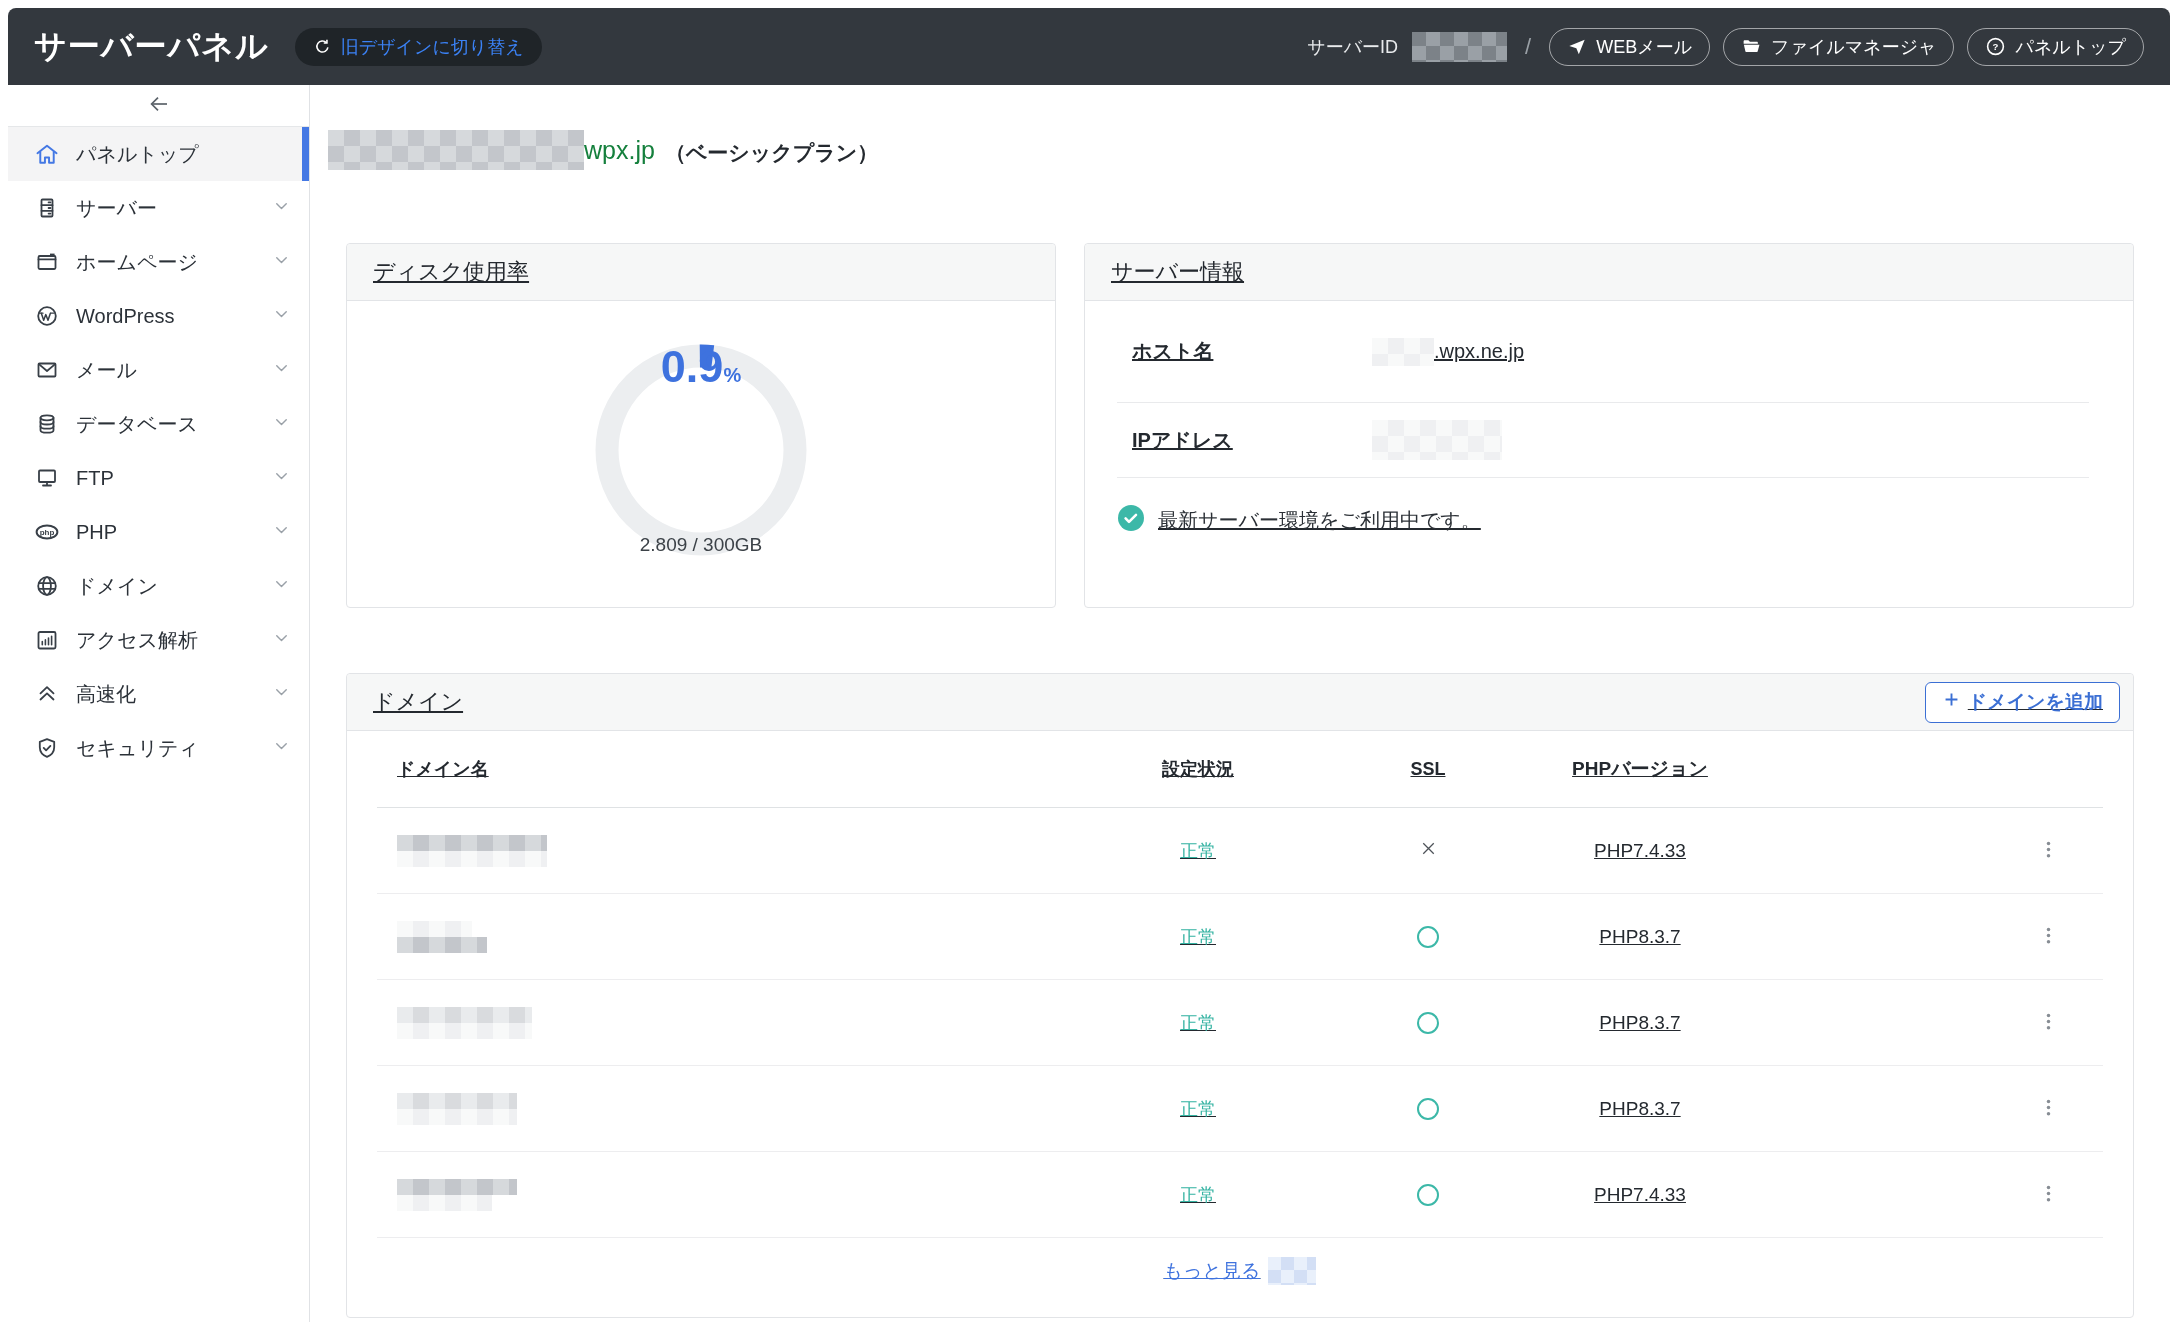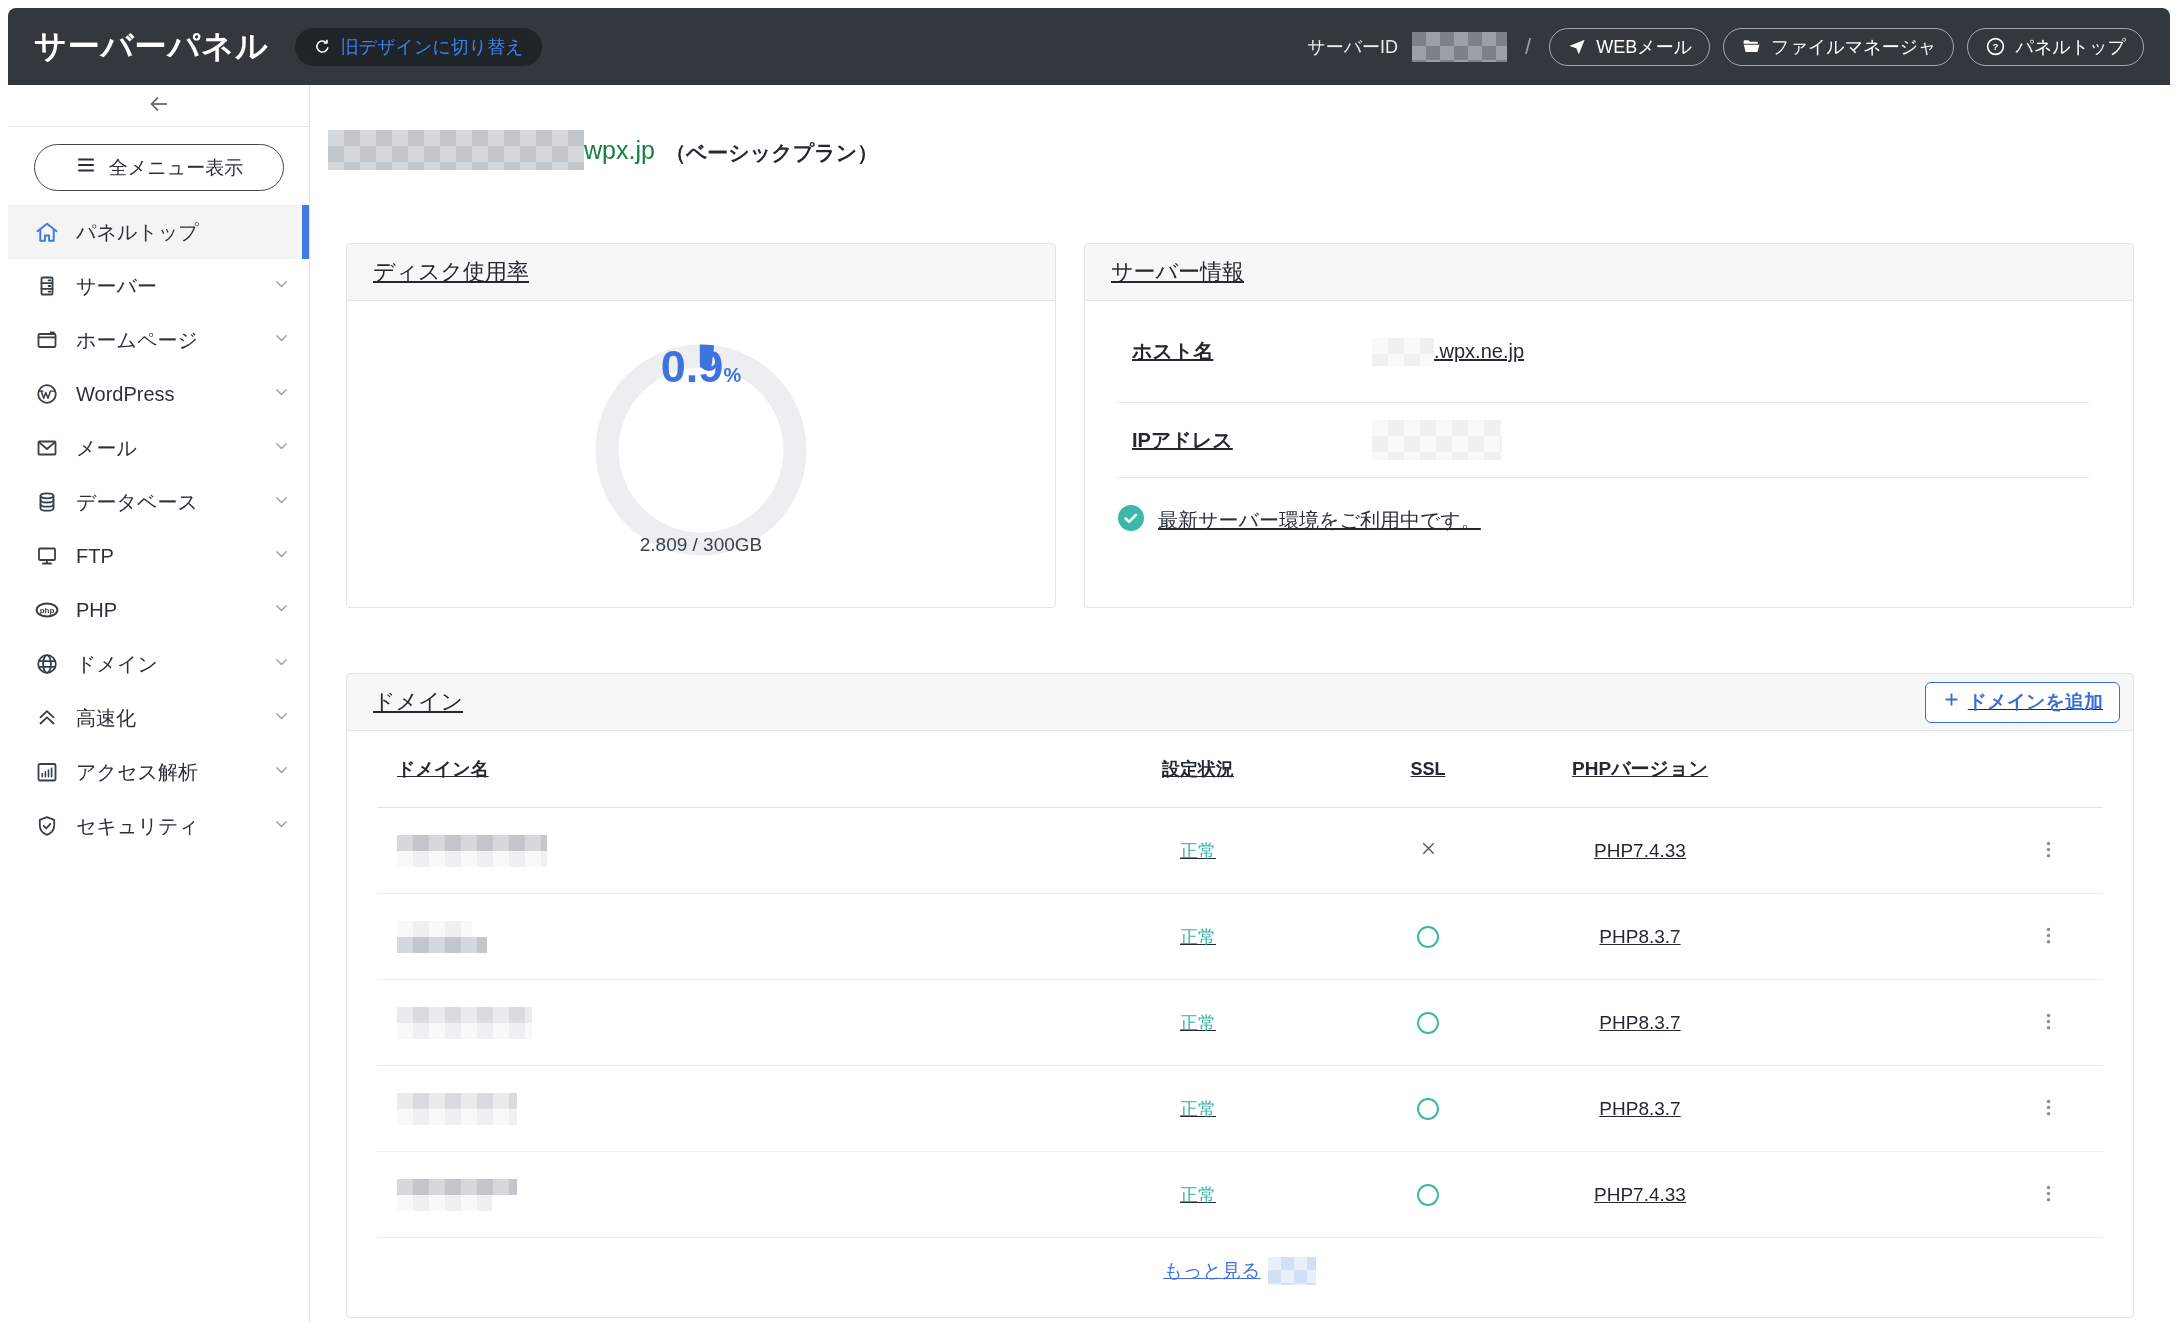--- a/index.html
+++ b/index.html
@@ -149,28 +149,20 @@
 
   <aside class="sb">
     <div class="sb-collapse">
       <span>
         <svg width="24" height="24" viewBox="0 0 24 24" fill="none" stroke="#5b6269" stroke-width="1.7">
             <path d="M20 12H4.8"></path>
             <path d="M11 5.6 4.6 12l6.4 6.4"></path>
           </svg>
       </span>
     </div>
-    <button class="sb-menu-btn">
-      <span>
-        <svg width="22" height="22" viewBox="0 0 24 24" stroke="#2a3036" stroke-width="2.4" fill="none">
-            <path d="M3.5 6h17M3.5 12h17M3.5 18h17"></path>
-          </svg>
-      </span>
-      <span>全メニュー表示</span>
-    </button>
     <nav class="sb-list">
         <div class="sb-item active">
           <span class="sb-icon">
             <svg width="26" height="26" viewBox="0 0 24 24" fill="none" stroke="currentColor" stroke-width="1.8" stroke-linecap="round" stroke-linejoin="round">
               <path d="M3.2 11.3 12 4.3l8.8 7"></path>
               <path d="M5.8 9.9V20h4.3v-4.7h3.8V20h4.3V9.9"></path>
             </svg>
           </span>
           <span class="sb-label">パネルトップ</span>
         </div>
@@ -272,37 +264,37 @@
             </svg>
           </span>
           <span class="sb-label">ドメイン</span>
           <span class="sb-chev"><svg width="19" height="19" viewBox="0 0 24 24" fill="none" stroke="currentColor" stroke-width="1.8" stroke-linecap="round" stroke-linejoin="round">
               <path d="M6 9.3l6 6 6-6"></path>
             </svg></span>
         </div>
         <div class="sb-item">
           <span class="sb-icon">
             <svg width="24" height="24" viewBox="0 0 24 24" fill="none" stroke="currentColor" stroke-width="1.8" stroke-linecap="round" stroke-linejoin="round">
+              <rect x="3.5" y="4" width="17" height="16.5" rx="1.4"></rect>
+              <path d="M7.3 16.7v-3.2M10.4 16.7v-4.8M13.5 16.7v-6.6M16.6 16.7v-8.4" stroke-width="1.6"></path>
+            </svg>
+          </span>
+          <span class="sb-label">アクセス解析</span>
+          <span class="sb-chev"><svg width="19" height="19" viewBox="0 0 24 24" fill="none" stroke="currentColor" stroke-width="1.8" stroke-linecap="round" stroke-linejoin="round">
+              <path d="M6 9.3l6 6 6-6"></path>
+            </svg></span>
+        </div>
+        <div class="sb-item">
+          <span class="sb-icon">
+            <svg width="24" height="24" viewBox="0 0 24 24" fill="none" stroke="currentColor" stroke-width="1.8" stroke-linecap="round" stroke-linejoin="round">
               <path d="M5.5 17.5 12 11.4l6.5 6.1"></path>
               <path d="M5.5 11.3 12 5.2l6.5 6.1"></path>
             </svg>
           </span>
           <span class="sb-label">高速化</span>
-          <span class="sb-chev"><svg width="19" height="19" viewBox="0 0 24 24" fill="none" stroke="currentColor" stroke-width="1.8" stroke-linecap="round" stroke-linejoin="round">
-              <path d="M6 9.3l6 6 6-6"></path>
-            </svg></span>
-        </div>
-        <div class="sb-item">
-          <span class="sb-icon">
-            <svg width="24" height="24" viewBox="0 0 24 24" fill="none" stroke="currentColor" stroke-width="1.8" stroke-linecap="round" stroke-linejoin="round">
-              <rect x="3.5" y="4" width="17" height="16.5" rx="1.4"></rect>
-              <path d="M7.3 16.7v-3.2M10.4 16.7v-4.8M13.5 16.7v-6.6M16.6 16.7v-8.4" stroke-width="1.6"></path>
-            </svg>
-          </span>
-          <span class="sb-label">アクセス解析</span>
           <span class="sb-chev"><svg width="19" height="19" viewBox="0 0 24 24" fill="none" stroke="currentColor" stroke-width="1.8" stroke-linecap="round" stroke-linejoin="round">
               <path d="M6 9.3l6 6 6-6"></path>
             </svg></span>
         </div>
         <div class="sb-item">
           <span class="sb-icon">
             <svg width="24" height="24" viewBox="0 0 24 24" fill="none" stroke="currentColor" stroke-width="1.8" stroke-linecap="round" stroke-linejoin="round">
               <path d="M12 3.2l7.2 2.6v5.4c0 4.4-2.9 7.9-7.2 9.6-4.3-1.7-7.2-5.2-7.2-9.6V5.8z"></path>
               <path d="M8.7 11.9l2.4 2.4 4.3-4.4"></path>
             </svg>

